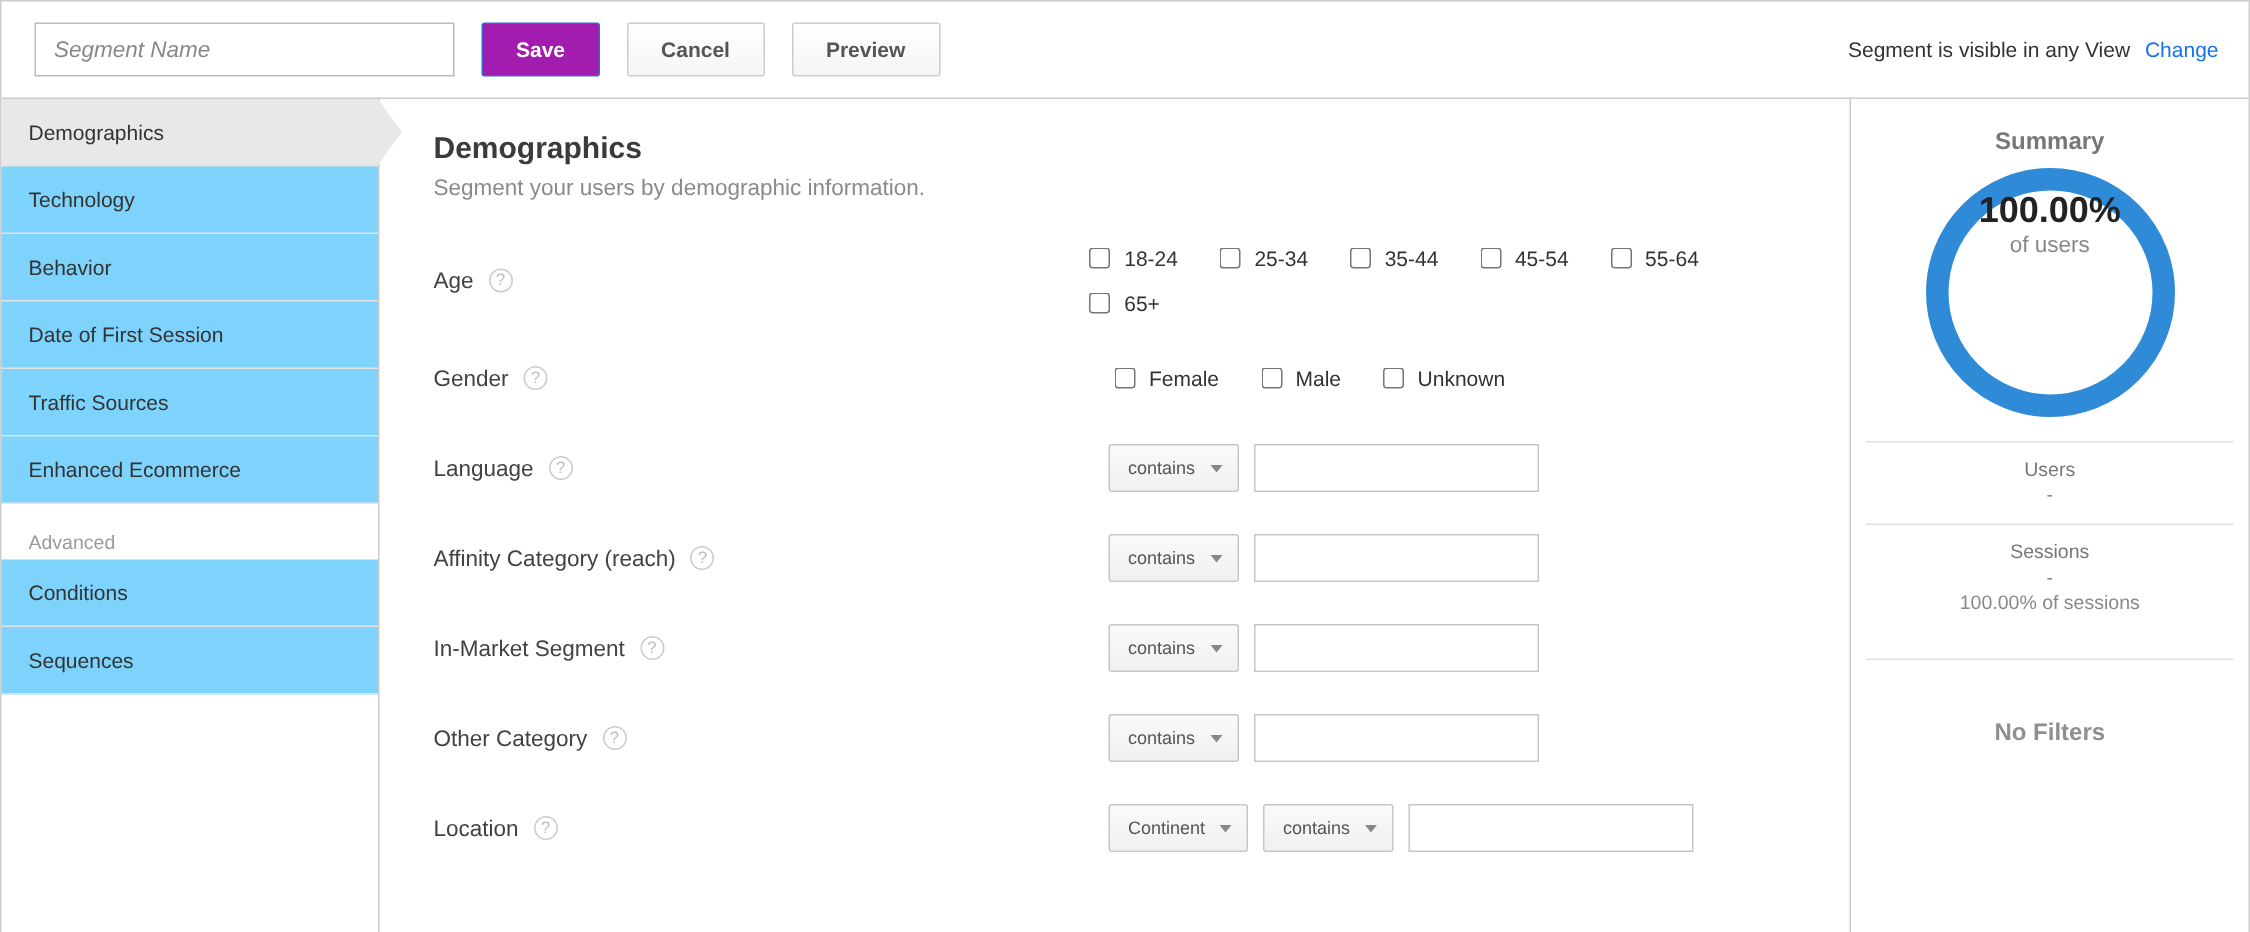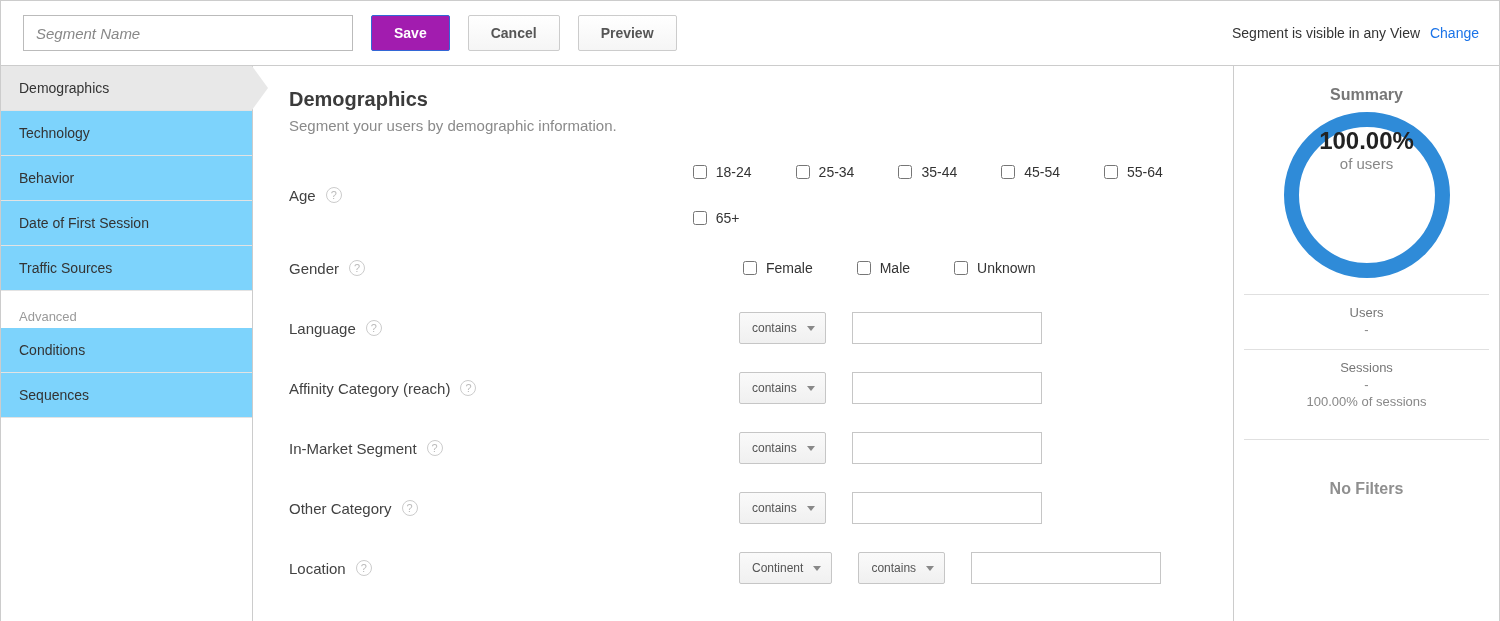--- a/index.html
+++ b/index.html
@@ -17,21 +17,21 @@
   }
   
   .topbar {
     display: flex;
     align-items: center;
     padding: 14px 20px 14px 22px;
     border-bottom: 1px solid #ccc;
     gap: 18px;
   }
   .seg-name {
-    width: 330px;
+    width: 280px;
     height: 36px;
     border: 1px solid #bbb;
     padding: 0 12px;
     font-size: 15px;
     color: #333;
     outline: none;
     font-style: italic;
   }
   .seg-name::placeholder { color: #888; font-style: italic; }
   .btn {
@@ -131,21 +131,21 @@
     width: 16px; height: 16px;
     border: 1px solid #ccc;
     border-radius: 50%;
     color: #bbb;
     font-size: 11px;
     margin-left: 10px;
   }
   .form-controls {
     display: flex;
     align-items: center;
-    gap: 26px;
+    gap: 10px;
     flex-wrap: wrap;
   }
   .chk {
     display: inline-flex;
     align-items: center;
     margin-right: 14px;
     font-size: 14px;
     color: #333;
     gap: 6px;
   }
@@ -239,20 +239,21 @@
   </div>
 
   <div class="body">
 
     <div class="sidebar">
       <div class="nav-item active">Demographics</div>
       <div class="nav-item">Technology</div>
       <div class="nav-item">Behavior</div>
       <div class="nav-item">Date of First Session</div>
       <div class="nav-item">Traffic Sources</div>
+      <div class="nav-item">Enhanced Ecommerce</div>
       <div class="nav-group-label">Advanced</div>
       <div class="nav-item">Conditions</div>
       <div class="nav-item">Sequences</div>
     </div>
 
     <div class="main">
       <h2>Demographics</h2>
       <div class="subtitle">Segment your users by demographic information.</div>
 
       <div class="form-row">

